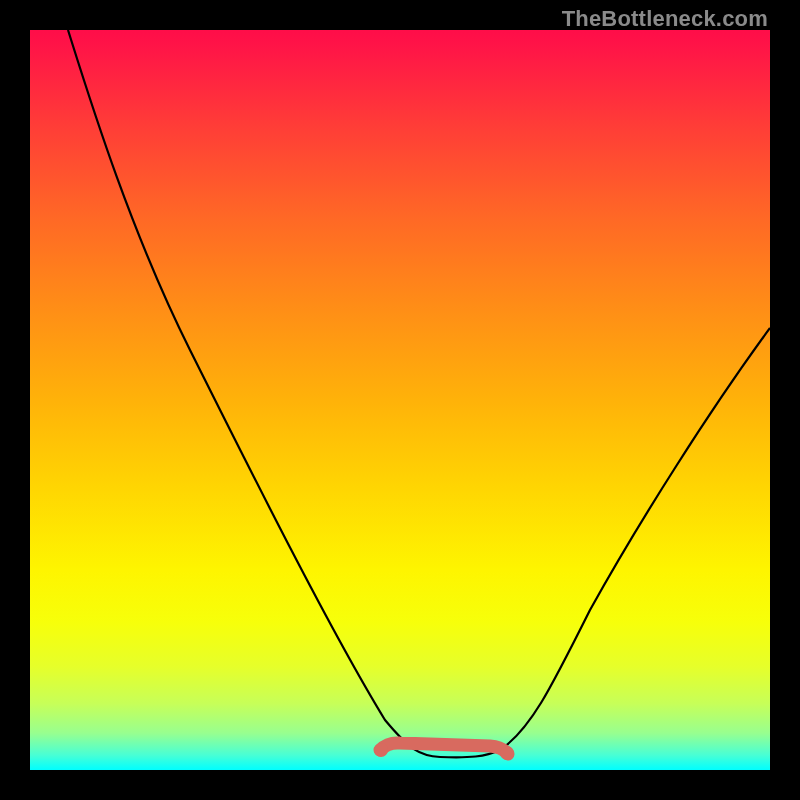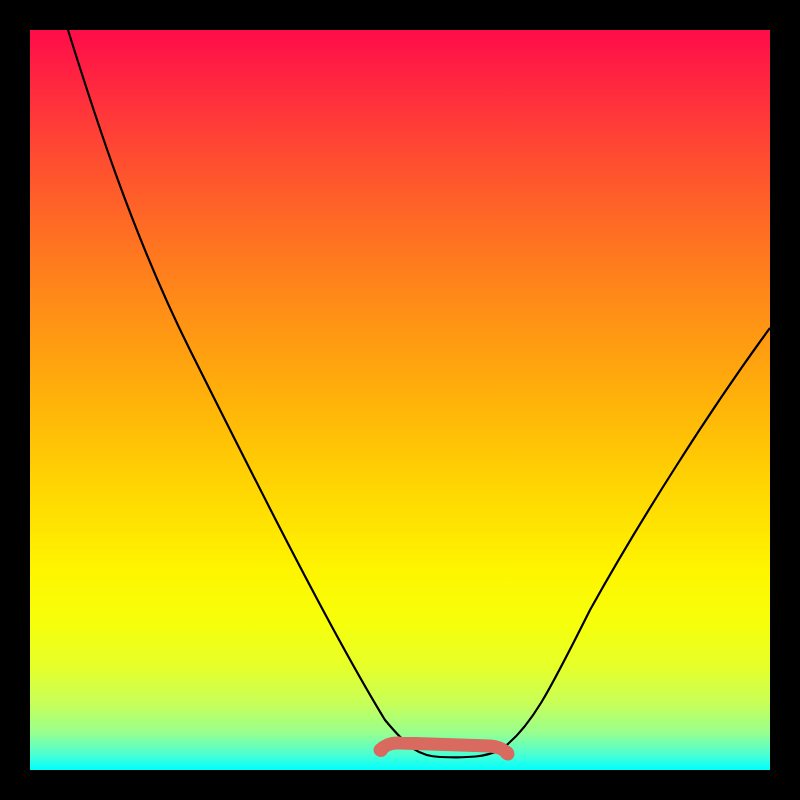--- a/index.html
+++ b/index.html
@@ -61,20 +61,21 @@
     top: 0;
     width: 740px;
     height: 740px;
   }
 </style>
 </head>
 <body>
 
 <div class="chart-container">
 
+  <div class="watermark">TheBottleneck.com</div>
 
   <div class="plot-area">
     <div class="gradient-bg"></div>
 
     <svg class="curve" viewBox="0 0 740 740" preserveAspectRatio="none">
 
       <path d="M 38 0
                C 60 70, 100 200, 160 320
                C 220 440, 300 600, 355 690
                C 380 720, 390 726, 410 727

